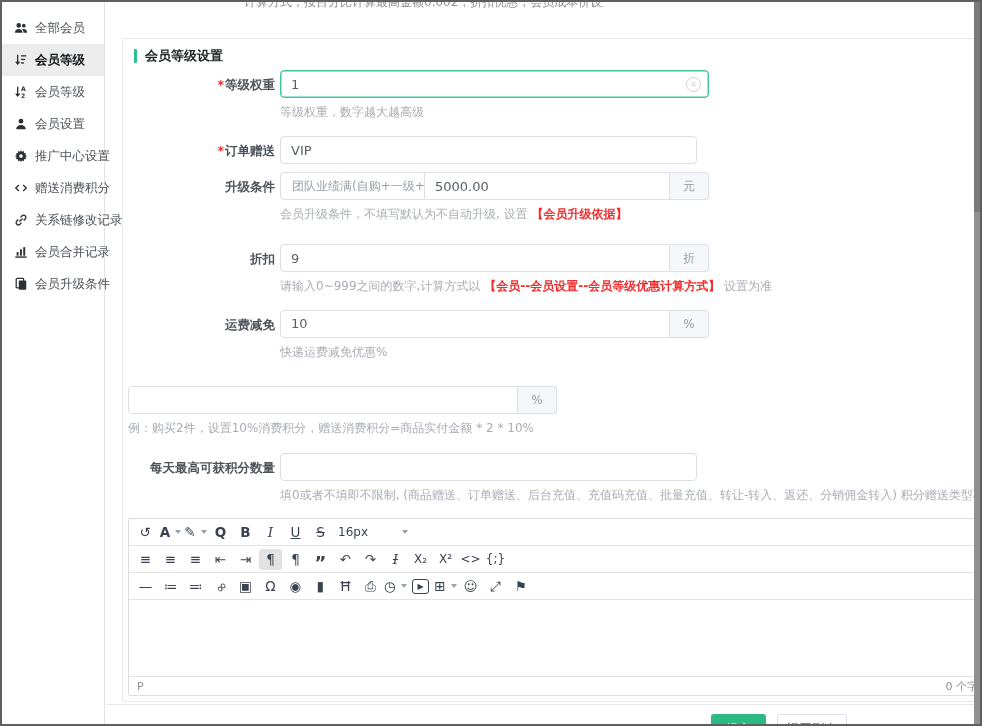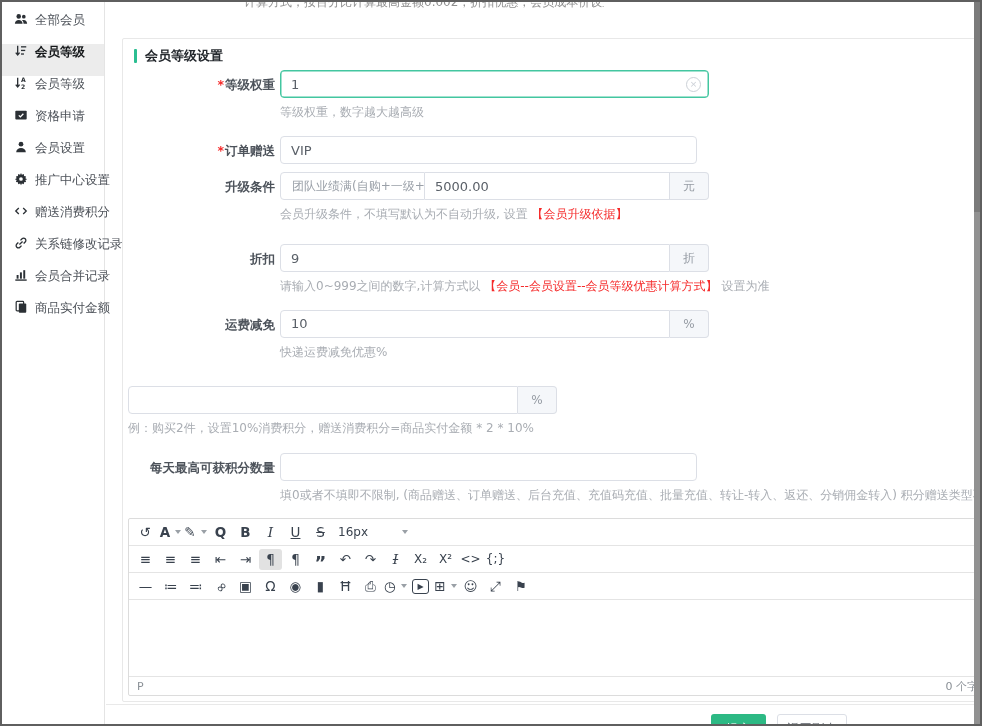--- a/index.html
+++ b/index.html
@@ -5,21 +5,21 @@
   html,body{margin:0;padding:0}
   body{width:982px;height:726px;position:relative;overflow:hidden;background:#fff;
        font-family:"DejaVu Sans","Liberation Sans",sans-serif;}
   .frame{position:absolute;inset:0;border:2px solid #5f5f5f;box-sizing:border-box;overflow:hidden;background:#fff}
   .scroll-strip{position:absolute;top:0;right:0;bottom:0;width:6px;background:#919191;z-index:50}
   .scroll-thumb{position:absolute;top:0;right:0;width:6px;height:210px;background:#7b7b7b}
 
   
   .sidebar{position:absolute;left:0;top:0;bottom:0;width:103px;background:#fff;
            border-right:1px solid #e4e4e4;padding-top:10px;box-sizing:border-box;z-index:5}
-  .side-item{height:32px;display:flex;align-items:flex-start;gap:7px;padding-left:12px;
+  .side-item{height:32px;display:flex;align-items:center;gap:7px;padding-left:12px;
              font-size:12.5px;color:#4c5158;cursor:pointer;white-space:nowrap}
   .side-item svg{width:14px;height:14px;flex:none;color:#2b3035}
   .side-item.active{background:#ececec;font-weight:bold;color:#141719}
 
   
   .main{position:absolute;left:104px;top:0;right:0;bottom:0;background:#fff}
   .top-clip{position:absolute;top:0;left:138px;width:360px;height:6px;overflow:hidden;
             color:#8f8f8f;font-size:12px;z-index:2}
   .top-clip span{display:block;transform:translateY(-8px);white-space:nowrap}
 
@@ -45,21 +45,21 @@
   .with-suffix{display:flex}
   .with-suffix input.txt{width:390px;border-radius:4px 0 0 4px}
   .suffix{width:39px;height:28px;box-sizing:border-box;background:#f5f7fa;border:1px solid #dcdfe6;
           border-left:none;border-radius:0 4px 4px 0;display:flex;align-items:center;
           justify-content:center;font-size:12px;color:#959ba3}
   .sel{width:145px;box-sizing:border-box;height:28px;border:1px solid #dcdfe6;
        border-radius:4px 0 0 4px;display:flex;align-items:center;padding:0 11px;
        font-size:12px;color:#9aa0a8;background:#fff;cursor:pointer;white-space:nowrap;overflow:hidden}
   .upg-input{width:245px !important;border-radius:0 !important;border-left:none !important}
   .helper{margin-top:6px;font-size:12px;color:#a9adb3;line-height:1.35;white-space:nowrap}
-  .red-link{color:#f52b2b;font-weight:normal;cursor:pointer}
+  .red-link{color:#f52b2b;font-weight:bold;cursor:pointer}
 
   
   .r1{margin-top:5px}.r2{margin-top:16px}.r3{margin-top:8px}.r4{margin-top:22px}
   .r5{margin-top:15px}.r6{margin-top:26px}.r7{margin-top:17px}.r8{margin-top:15px}
 
   
   .editor{border:1px solid #dcdcdc;border-radius:2px;background:#fff}
   .tb-row{display:flex;align-items:center;padding:0 4px;border-bottom:1px solid #e4e4e4;
           height:27px;box-sizing:border-box;overflow:hidden}
   .tbi{display:inline-flex;align-items:center;justify-content:center;min-width:23px;height:21px;
@@ -119,27 +119,20 @@
     <div class="side-item">
       <svg viewBox="0 0 16 16" fill="currentColor">
           <path d="M4.2 2v10M2 9.8L4.2 12.6 6.4 9.8" fill="none" stroke="currentColor" stroke-width="1.5"></path>
           <text x="8" y="7.2" font-size="7" font-weight="bold" fill="currentColor">A</text>
           <text x="8" y="14.5" font-size="7" font-weight="bold" fill="currentColor">2</text>
         </svg>
       <span>会员等级</span>
     </div>
     <div class="side-item">
       <svg viewBox="0 0 16 16" fill="currentColor">
-          <rect x="1.5" y="3" width="13" height="10" rx="1"></rect>
-          <path d="M5.5 8.4l1.8 1.8 3.4-3.6" fill="none" stroke="#fff" stroke-width="1.5"></path>
-        </svg>
-      <span>资格申请</span>
-    </div>
-    <div class="side-item">
-      <svg viewBox="0 0 16 16" fill="currentColor">
           <circle cx="8" cy="4.8" r="2.7"></circle>
           <path d="M2.5 14c0-3 2.4-5 5.5-5s5.5 2 5.5 5z"></path>
         </svg>
       <span>会员设置</span>
     </div>
     <div class="side-item">
       <svg viewBox="0 0 16 16" fill="currentColor">
           <path d="M8 1.2l1 2 2.2-.8.3 2.3 2.3.3-.8 2.2 2 1-2 1 .8 2.2-2.3.3-.3 2.3-2.2-.8-1 2-1-2-2.2.8-.3-2.3-2.3-.3.8-2.2-2-1 2-1-.8-2.2 2.3-.3.3-2.3 2.2.8z"></path>
           <circle cx="8" cy="8" r="2.1" fill="#fff"></circle>
         </svg>
@@ -164,21 +157,21 @@
           <rect x="6.8" y="5" width="2.2" height="7.2"></rect>
           <rect x="10.6" y="2.5" width="2.2" height="9.7"></rect>
         </svg>
       <span>会员合并记录</span>
     </div>
     <div class="side-item">
       <svg viewBox="0 0 16 16" fill="currentColor">
           <rect x="2.5" y="1.5" width="8.5" height="11" rx="1" fill="none" stroke="currentColor" stroke-width="1.4"></rect>
           <rect x="5.5" y="4" width="8.5" height="10.5" rx="1"></rect>
         </svg>
-      <span>商品实付金额</span>
+      <span>会员升级条件</span>
     </div>
   </nav>
 
   <div class="main">
     <div class="top-clip">
       <span>计算方式，按百分比计算最高金额0.002，折扣优惠，会员成本价设置为100%</span>
     </div>
 
     <div class="card">
       <div class="card-header">

